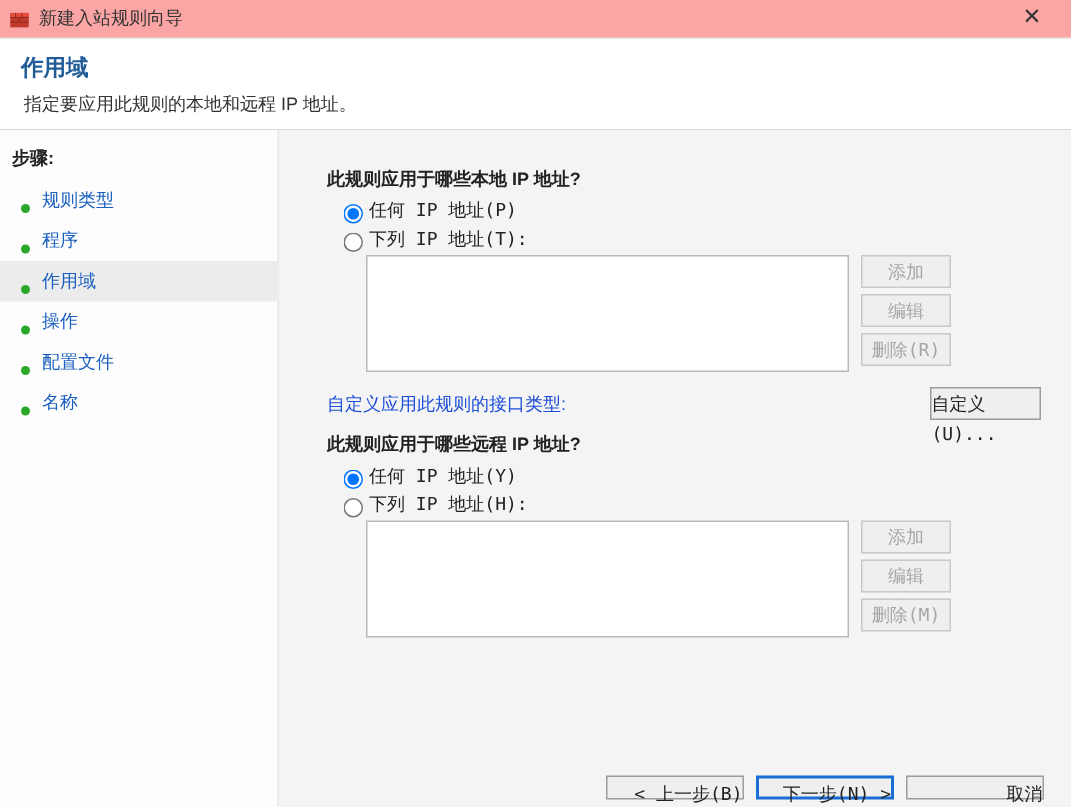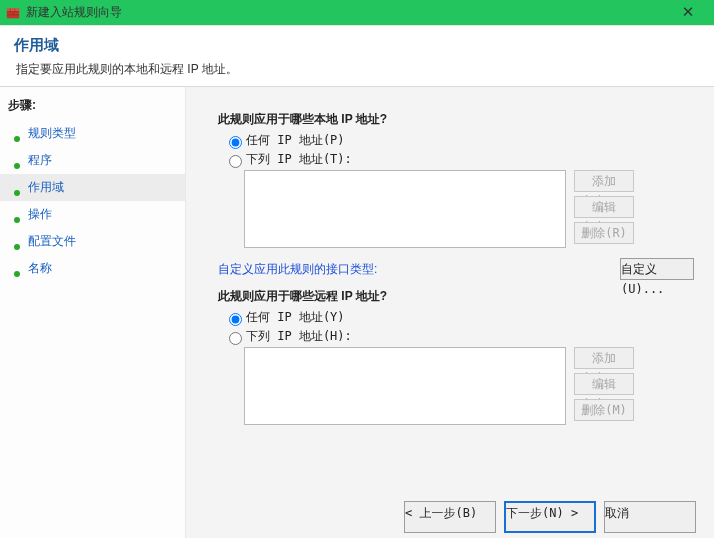--- a/index.html
+++ b/index.html
@@ -10,21 +10,21 @@
     background: #fff;
     width: 714px;
     height: 538px;
     overflow: hidden;
   }
   .titlebar {
     display: flex;
     align-items: center;
     height: 26px;
     padding: 0 6px;
-    background: #22c55e;
+    background: #fca5a5;
     border-bottom: 1px solid #e5e5e5;
   }
   .title-icon {
     width: 14px; height: 14px;
     margin-right: 6px;
     display: inline-flex;
   }
   .title-text { flex: 1; color: #333; }
   .close-btn {
     font-family: Arial, sans-serif;
@@ -133,26 +133,26 @@
     font-size: 12px; color: #222;
     line-height: 20px; text-align: left;
     cursor: pointer;
   }
   .footer {
     position: absolute;
     bottom: 10px; right: 18px;
     display: flex; gap: 8px;
   }
   .navbtn {
-    width: 92px; height: 32px;
+    width: 92px; height: 16px;
     background: #efefef;
     border: 1px solid #9c9c9c;
     font-family: "SimSun", monospace;
     font-size: 12px; color: #222;
-    line-height: 22px; text-align: left;
+    line-height: 22px; text-align: right;
     cursor: pointer;
   }
   .navbtn.primary {
     border: 2px solid #1a6fd6;
     line-height: 20px;
   }
 </style>
 </head>
 <body>
 

